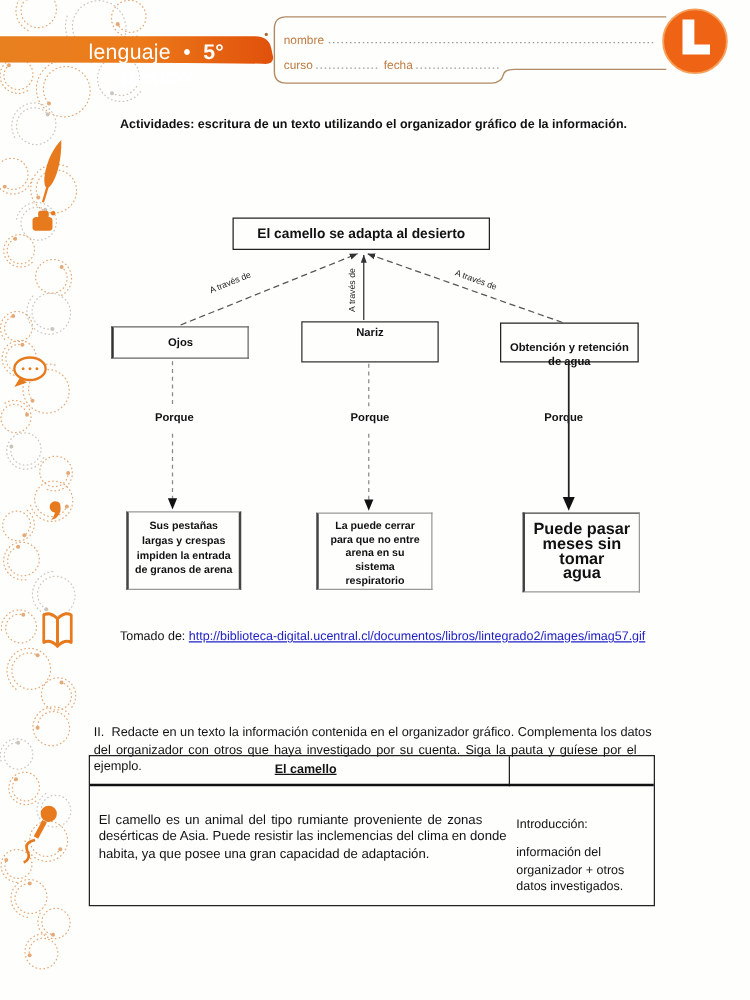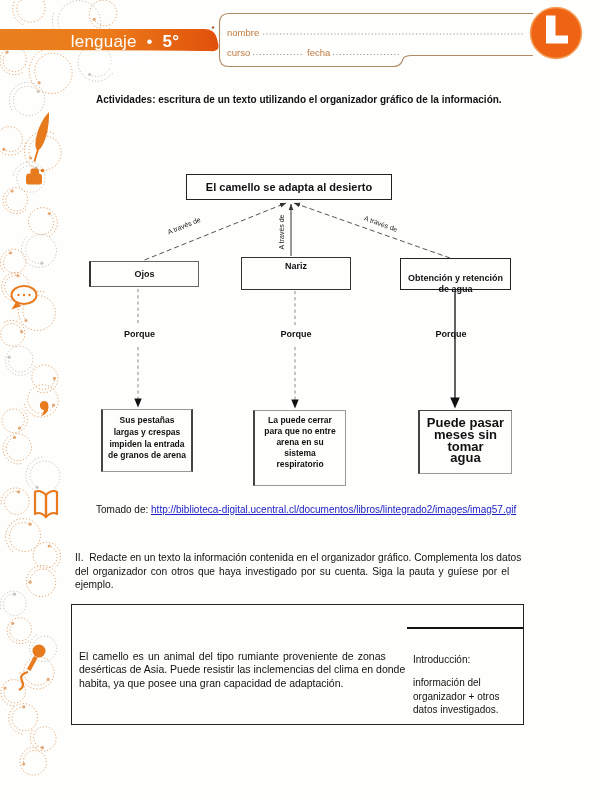--- a/index.html
+++ b/index.html
@@ -141,21 +141,21 @@
 <div class="bx" style="left:186px;top:174px;width:206px;height:26px;border:1px solid #222;font-size:11px;line-height:25px">El camello se adapta al desierto</div>
 <div class="bx" style="left:89px;top:261px;width:110px;height:26px;border:1px solid #666;border-left:2px solid #333;font-size:9px;line-height:24px">Ojos</div>
 <div class="bx" style="left:241px;top:257px;width:110px;height:33px;border:1px solid #333;font-size:9px;padding-top:3px">Nariz</div>
 <div class="bx" style="left:400px;top:258px;width:111px;height:32px;border:1.5px solid #222;font-size:9px;line-height:11px;padding-top:14px">Obtención y retención<br>de agua</div>
 
 <div class="bx" style="left:109.5px;top:329px;width:60px;font-size:9px">Porque</div>
 <div class="bx" style="left:266px;top:329px;width:60px;font-size:9px">Porque</div>
 <div class="bx" style="left:421px;top:329px;width:60px;font-size:9px">Porque</div>
 
 <div class="bx" style="left:101px;top:409px;width:92px;height:63px;border:1px solid #999;border-left:2px solid #444;border-right:2px solid #444;font-size:8.5px;line-height:11.8px;padding-top:5px">Sus pestañas<br>largas y crespas<br>impiden la entrada<br>de granos de arena</div>
-<div class="bx" style="left:253px;top:410px;width:93px;height:76px;border:1px solid #999;border-left:2px solid #444;font-size:8.5px;line-height:11px;padding-top:4px">La puede cerrar<br>para que no entre<br>arena en su<br>sistema<br>respiratorio</div>
+<div class="bx" style="left:253px;top:410px;width:93px;height:62px;border:1px solid #999;border-left:2px solid #444;font-size:8.5px;line-height:11px;padding-top:4px">La puede cerrar<br>para que no entre<br>arena en su<br>sistema<br>respiratorio</div>
 <div class="bx" style="left:418px;top:410px;width:94px;height:64px;border:1px solid #999;border-left:2px solid #444;border-top:1.5px solid #444;font-size:13px;line-height:11.8px;padding-top:6px">Puede pasar<br>meses sin tomar<br>agua</div>
 
 <svg class="abs" style="left:0;top:0;pointer-events:none" width="600" height="800" viewBox="0 0 600 800">
 <defs>
 <marker id="ah" markerWidth="7" markerHeight="6" refX="6.2" refY="3" orient="auto">
           <path d="M0,0.6 L6.5,3 L0,5.4 z" fill="#333"></path>
         </marker>
 </defs>
 <line x1="144.5" y1="260" x2="286" y2="203" stroke="#555" stroke-width="1" stroke-dasharray="5,3" marker-end="url(#ah)"></line>
 <line x1="291" y1="256" x2="291" y2="204" stroke="#333" stroke-width="1" marker-end="url(#ah)"></line>
@@ -170,20 +170,21 @@
         <line x1="295" y1="347" x2="295" y2="400"></line>
 </g>
 <line x1="455" y1="291" x2="455" y2="399" stroke="#222" stroke-width="1.4"></line>
 <polygon points="134.3,398.5 141.7,398.5 138,407.5" fill="#111"></polygon>
 <polygon points="291.3,399.5 298.7,399.5 295,408.5" fill="#111"></polygon>
 <polygon points="450.2,397.5 459.8,397.5 455,408.5" fill="#111"></polygon>
 </svg>
 
 <div class="abs" style="left:96px;top:504px;font-size:10px;color:#111">Tomado de: <span style="color:#2020c8;text-decoration:underline">http://biblioteca-digital.ucentral.cl/documentos/libros/lintegrado2/images/imag57.gif</span></div>
 
-<div class="abs" style="left:75px;top:551px;width:490px;font-size:10.2px;line-height:13.6px;color:#111">II.&nbsp; Redacte en un texto la información contenida en el organizador gráfico. Complementa los datos<br><span style="word-spacing:1.3px">del organizador con otros que haya investigado por su cuenta. Siga la pauta y guíese por el</span><br>ejemplo.</div>
+<div class="abs" style="left:75px;top:580px;width:490px;font-size:10.2px;line-height:13.6px;color:#111">II.&nbsp; Redacte en un texto la información contenida en el organizador gráfico. Complementa los datos<br><span style="word-spacing:1.3px">del organizador con otros que haya investigado por su cuenta. Siga la pauta y guíese por el</span><br>ejemplo.</div>
 
 <div class="abs" style="left:71px;top:604px;width:453px;height:121px;box-sizing:border-box;border:1px solid #222">
+  <div style="position:absolute;left:0;top:0;width:335px;height:22px;border-right:1px solid #222;border-bottom:2px solid #111;text-align:center;font-size:10px;font-weight:bold;line-height:21px;color:#111"><span style="text-decoration:underline;position:relative;left:5px">El camello</span></div>
   <div style="position:absolute;left:335px;top:0;right:0;height:22px;border-bottom:2px solid #111"></div>
   <div style="position:absolute;left:7px;top:45px;width:328px;font-size:10.5px;line-height:13.3px;color:#111"><span style="word-spacing:1.2px">El camello es un animal del tipo rumiante proveniente de zonas</span><br>desérticas de Asia. Puede resistir las inclemencias del clima en donde<br>habita, ya que posee una gran capacidad de adaptación.</div>
   <div style="position:absolute;left:341px;top:48px;width:108px;font-size:10px;line-height:13.3px;color:#111">Introducción:<div style="height:10px"></div>información del<br>organizador + otros<br>datos investigados.</div>
 </div>
 
 </div>
 </body></html>

